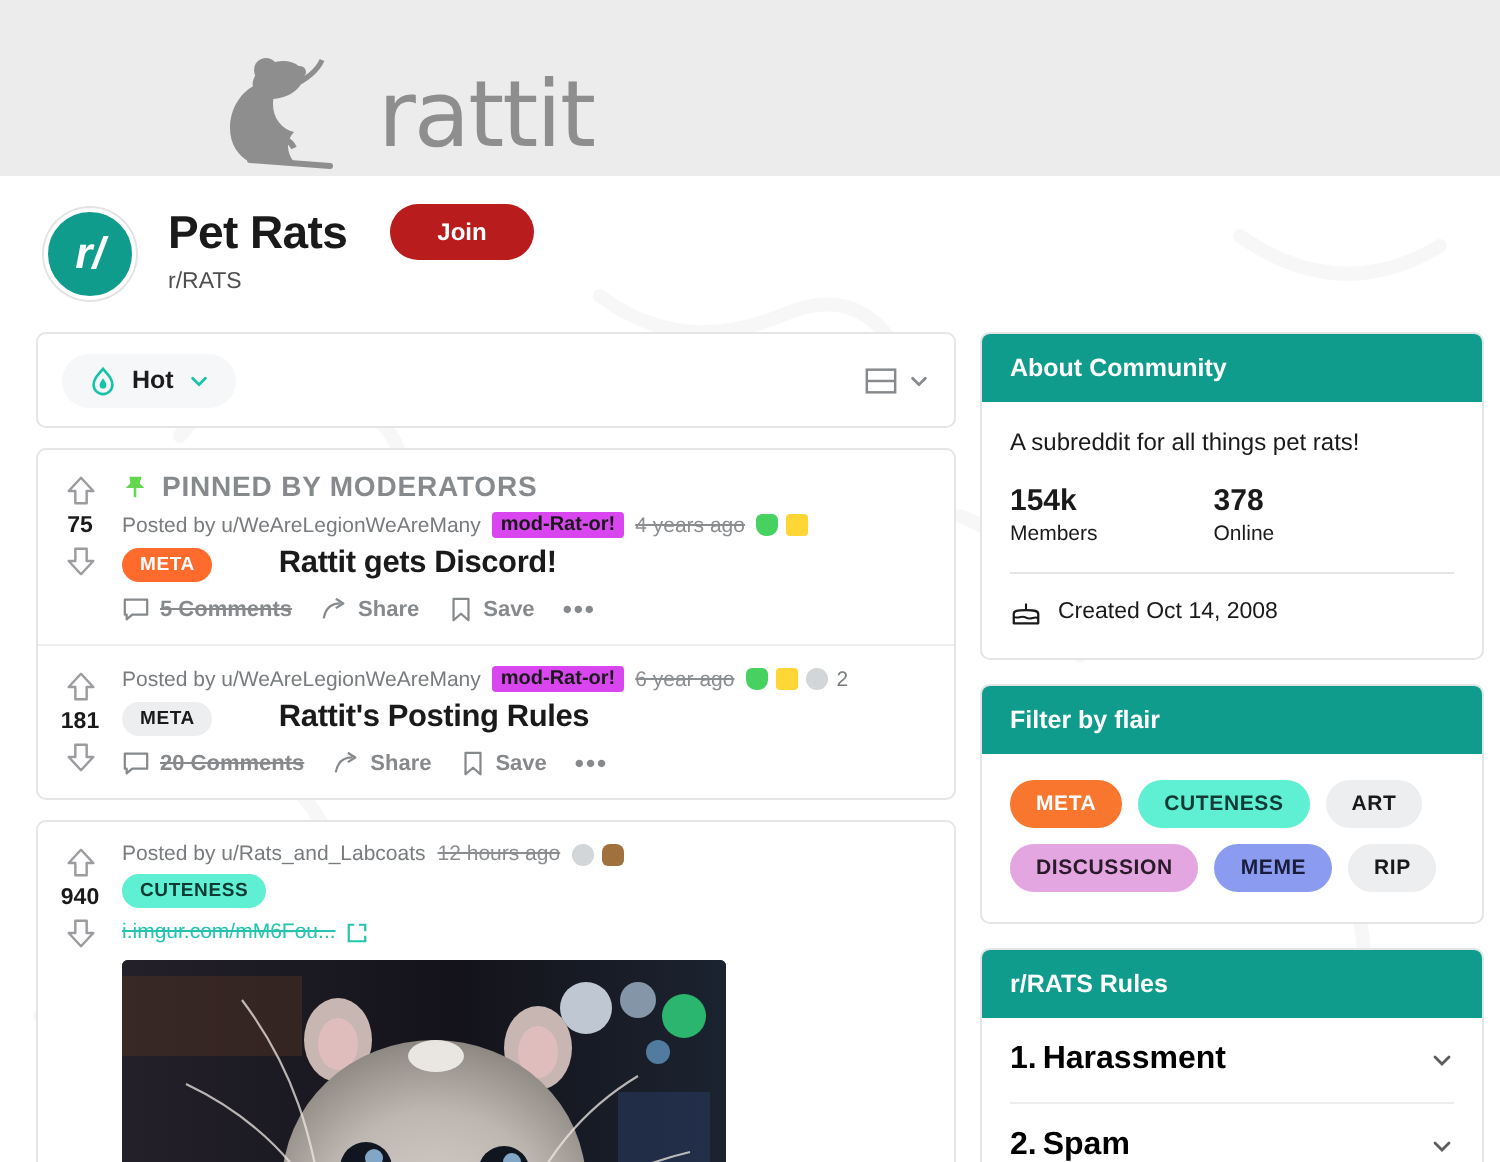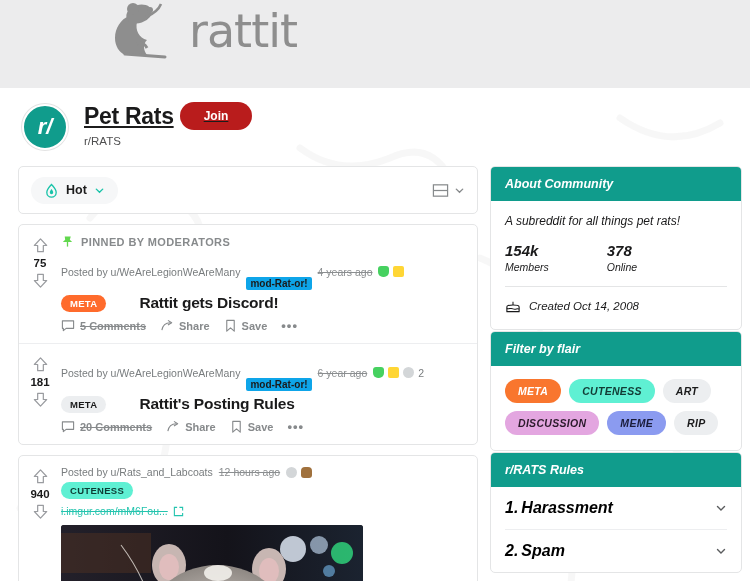--- a/index.html
+++ b/index.html
@@ -9,41 +9,41 @@
     font-family:"Liberation Sans", sans-serif;
     background:#ffffff; color:#1c1c1c; position:relative;
   }
   
   .bg-watermark{
     position:absolute; left:0; top:88px; right:0; bottom:0;
     opacity:.5; pointer-events:none; z-index:0;
   }
   .topbar{
     height:88px; background:#ececed; width:100%;
-    display:flex; align-items:flex-start; position:relative; z-index:2;
+    display:flex; align-items:flex-end; position:relative; z-index:2;
   }
   .logo-wrap{ display:flex; align-items:center; gap:4px; margin-left:103px; }
   .logo-text{
     font-size:46px; font-weight:400; color:#8e8e8e; letter-spacing:-1px;
     line-height:1; font-family:"DejaVu Sans", sans-serif;
   }
   
   .community-header{
     position:relative; z-index:2; display:flex; align-items:flex-start;
     padding:14px 0 0 22px;
   }
   .sub-avatar{
     width:46px; height:46px; border-radius:50%; background:#109c8c;
     color:#fff; display:flex; align-items:center; justify-content:center;
     font-size:22px; font-weight:700; font-style:italic;
     border:2px solid #fff; box-shadow:0 0 0 1px #e3e3e3;
     flex:0 0 auto; margin-top:2px;
   }
   .sub-meta{ margin-left:16px; }
-  .sub-titlerow{ display:flex; align-items:center; gap:6px;text-decoration:underline; }
+  .sub-titlerow{ display:flex; align-items:center; gap:21px; }
   .sub-title{ font-size:23px; font-weight:700; color:#1a1a1b; letter-spacing:-.3px; }
   .join-btn{
     background:#b91c1c; color:#fff; border:none; border-radius:20px;
     padding:7px 24px; font-size:12px; font-weight:700;
     font-family:"Liberation Sans", sans-serif; cursor:pointer;
   }
   .sub-name{ font-size:11.5px; color:#4f4f50; margin-top:5px; }
 
   .layout{
     position:relative; z-index:2; display:flex; gap:12px;
@@ -72,29 +72,29 @@
   .post{ display:flex; border-bottom:1px solid #edeef0; }
   .post:last-child{ border-bottom:none; }
   .votecol{
     width:42px; flex:0 0 42px; padding:12px 0 10px 0;
     display:flex; flex-direction:column; align-items:center; gap:3px;
   }
   .score{ font-size:11.5px; font-weight:700; color:#1a1a1b; }
   .postbody{ flex:1; padding:10px 12px 10px 0; min-width:0; }
   .pinned-row{ display:flex; align-items:center; gap:7px; margin-bottom:5px; }
   .pinned-text{
-    font-size:11px; font-weight:700; color:#878a8c; letter-spacing:.4px;
+    font-size:14px; font-weight:700; color:#878a8c; letter-spacing:.4px;
   }
   .byline{
     display:flex; align-items:center; gap:6px; flex-wrap:wrap;
     font-size:10.5px; color:#787c7e; margin-bottom:4px;
   }
   .mod-badge{
-    background:#0ea5e9; color:#1a1a1b; font-size:10px; font-weight:700;
-    padding:1px 4px; border-radius:2px;margin-top:24px;
+    background:#d946ef; color:#1a1a1b; font-size:10px; font-weight:700;
+    padding:1px 4px; border-radius:2px;
   }
   .timeago{ text-decoration:line-through; color:#8b8e90; }
   .awards{ display:flex; align-items:center; gap:4px; }
   .aw{ width:11px; height:11px; border-radius:2px; display:inline-block; }
   .aw-green{ background:#46d160; border-radius:3px 3px 5px 5px; }
   .aw-gold{ background:#ffd635; border-radius:2px; }
   .aw-gray{ background:#d3d6d8; border-radius:50%; }
   .aw-brown{ background:#a0713d; border-radius:4px 4px 3px 3px; }
   .aw-count{ font-size:10.5px; color:#787c7e; }
   .title-row{ display:flex; align-items:center; gap:9px; margin-bottom:6px; }
@@ -116,21 +116,21 @@
   .post-link{
     font-size:10.5px; color:#24c4ae; text-decoration:line-through;
     display:flex; align-items:center; gap:5px;
   }
   .post-image{
     margin-top:8px; width:302px; height:168px; border-radius:3px;
     overflow:hidden; position:relative; background:#1b1a1f;
   }
 
   
-  .scard{ margin-bottom:1px; overflow:hidden;font-style:italic; }
+  .scard{ margin-bottom:12px; overflow:hidden; }
   .scard-head{
     background:#109c8c; color:#fff; font-size:12.5px; font-weight:700;
     padding:10px 14px;
   }
   .scard-body{ padding:13px 14px 15px 14px; }
   .about-desc{ font-size:12px; color:#1a1a1b; margin-bottom:14px; }
   .stats{ display:flex; gap:58px; }
   .stat-num{ font-size:15px; font-weight:700; color:#1a1a1b; }
   .stat-lbl{ font-size:10.5px; color:#1a1a1b; margin-top:2px; }
   .divider{ height:1px; background:#e4e5e6; margin:13px 0 11px 0; }

